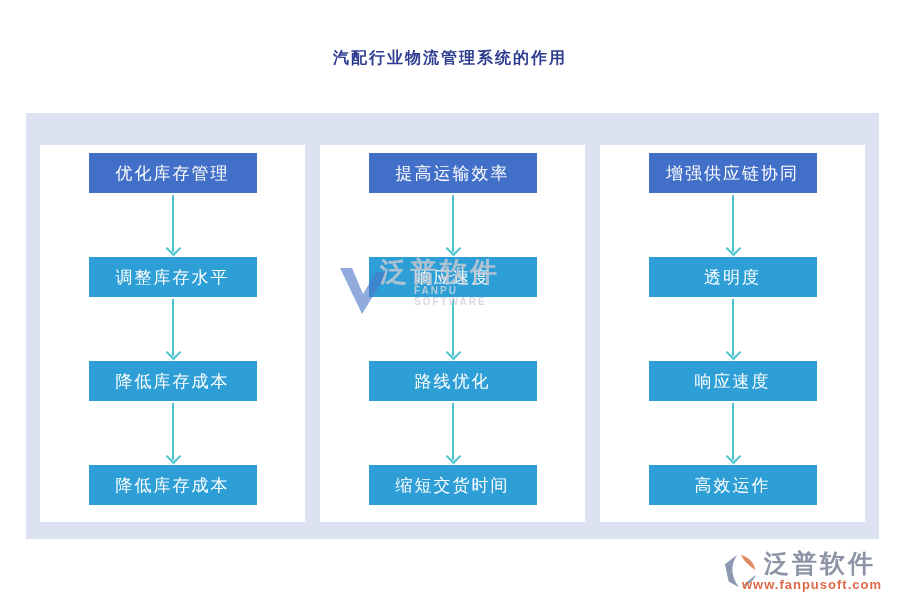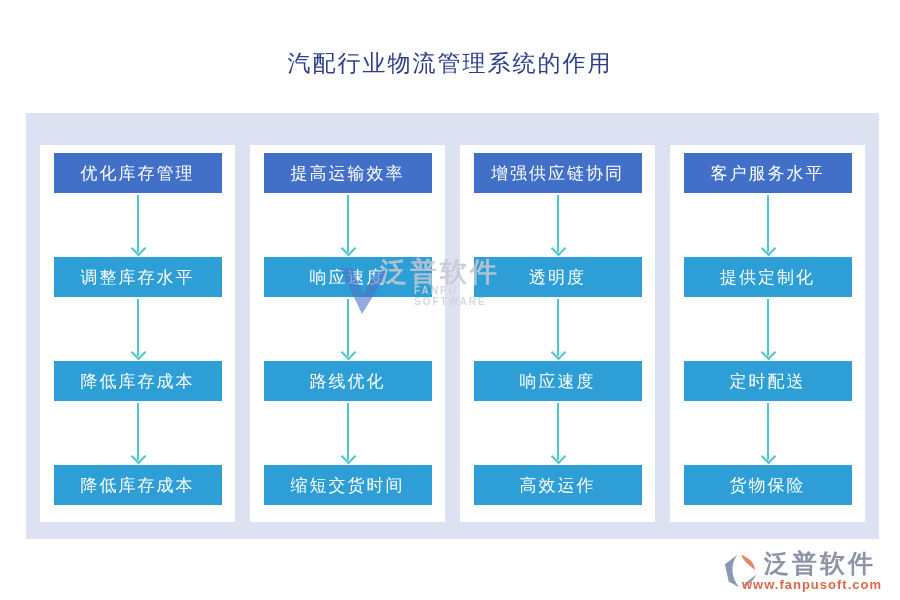--- a/index.html
+++ b/index.html
@@ -11,21 +11,21 @@
     --logo-gray: #8d94a6;
     --logo-orange: #e2714e;
     --url-color: #e0684a;
   }
   * { margin:0; padding:0; box-sizing:border-box; }
   html,body { width:900px; height:600px; background:#ffffff; overflow:hidden; }
   body { position:relative; font-family:"Liberation Serif","DejaVu Serif",serif; }
 
   .title {
     position:absolute; top:48px; left:0; width:100%;
-    text-align:center; font-size:23px; font-weight:400;
+    text-align:center; font-size:16px; font-weight:700;
     letter-spacing:2px; color:var(--title-color);
   }
 
   .band {
     position:absolute; left:26px; top:113px; width:853px; height:426px;
     background:var(--band-bg);
     display:flex; gap:15px; padding:32px 14px 17px;
   }
 
   .col {
@@ -121,29 +121,20 @@
   <div class="col">
     <div class="box head">增强供应链协同</div>
     <div class="arrow"></div>
     <div class="box item">透明度</div>
     <div class="arrow"></div>
     <div class="box item">响应速度</div>
     <div class="arrow"></div>
     <div class="box item">高效运作</div>
   </div>
 
-  <div class="col">
-    <div class="box head">客户服务水平</div>
-    <div class="arrow"></div>
-    <div class="box item">提供定制化</div>
-    <div class="arrow"></div>
-    <div class="box item">定时配送</div>
-    <div class="arrow"></div>
-    <div class="box item">货物保险</div>
-  </div>
 
 </div>
 
 <div class="watermark">
   <svg class="wm-v" width="52" height="48" viewBox="0 0 52 48">
     <path d="M2 0 L24 46 L50 4 L38 4 L25 26 L14 0 Z" fill="#4a74c8"></path>
   </svg>
   <div class="wm-text">泛普软件</div>
   <div class="wm-sub">FANPU SOFTWARE</div>
 </div>

